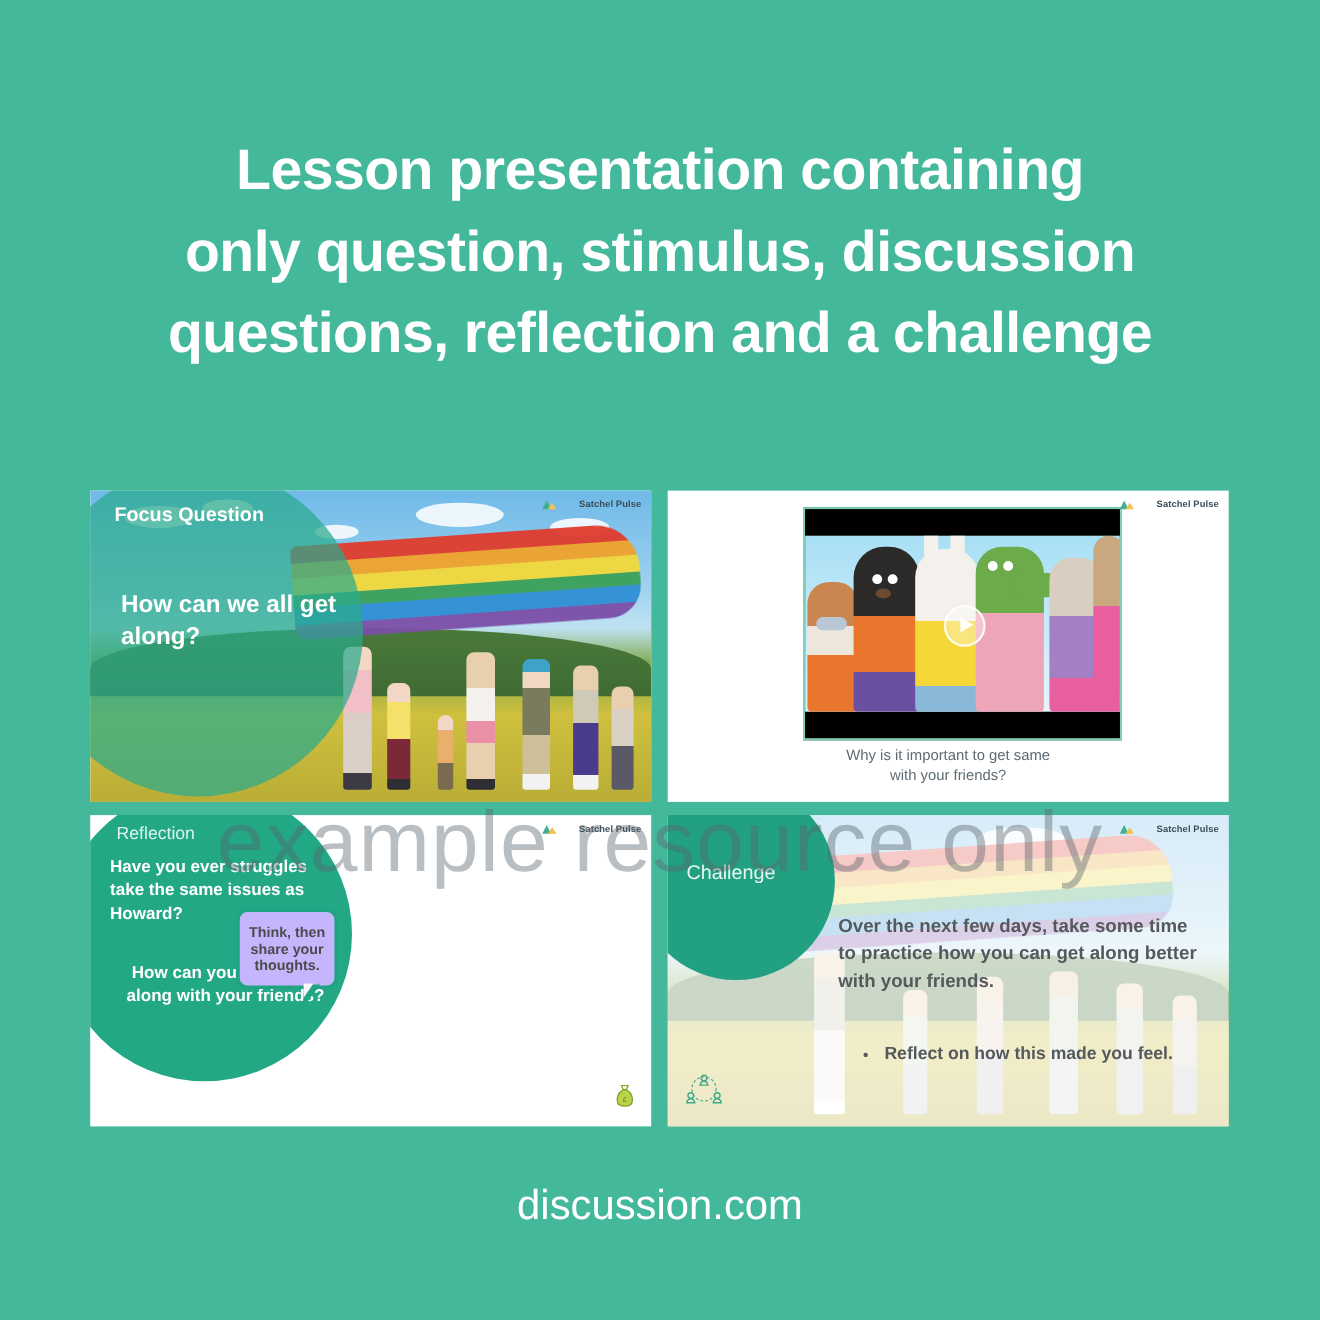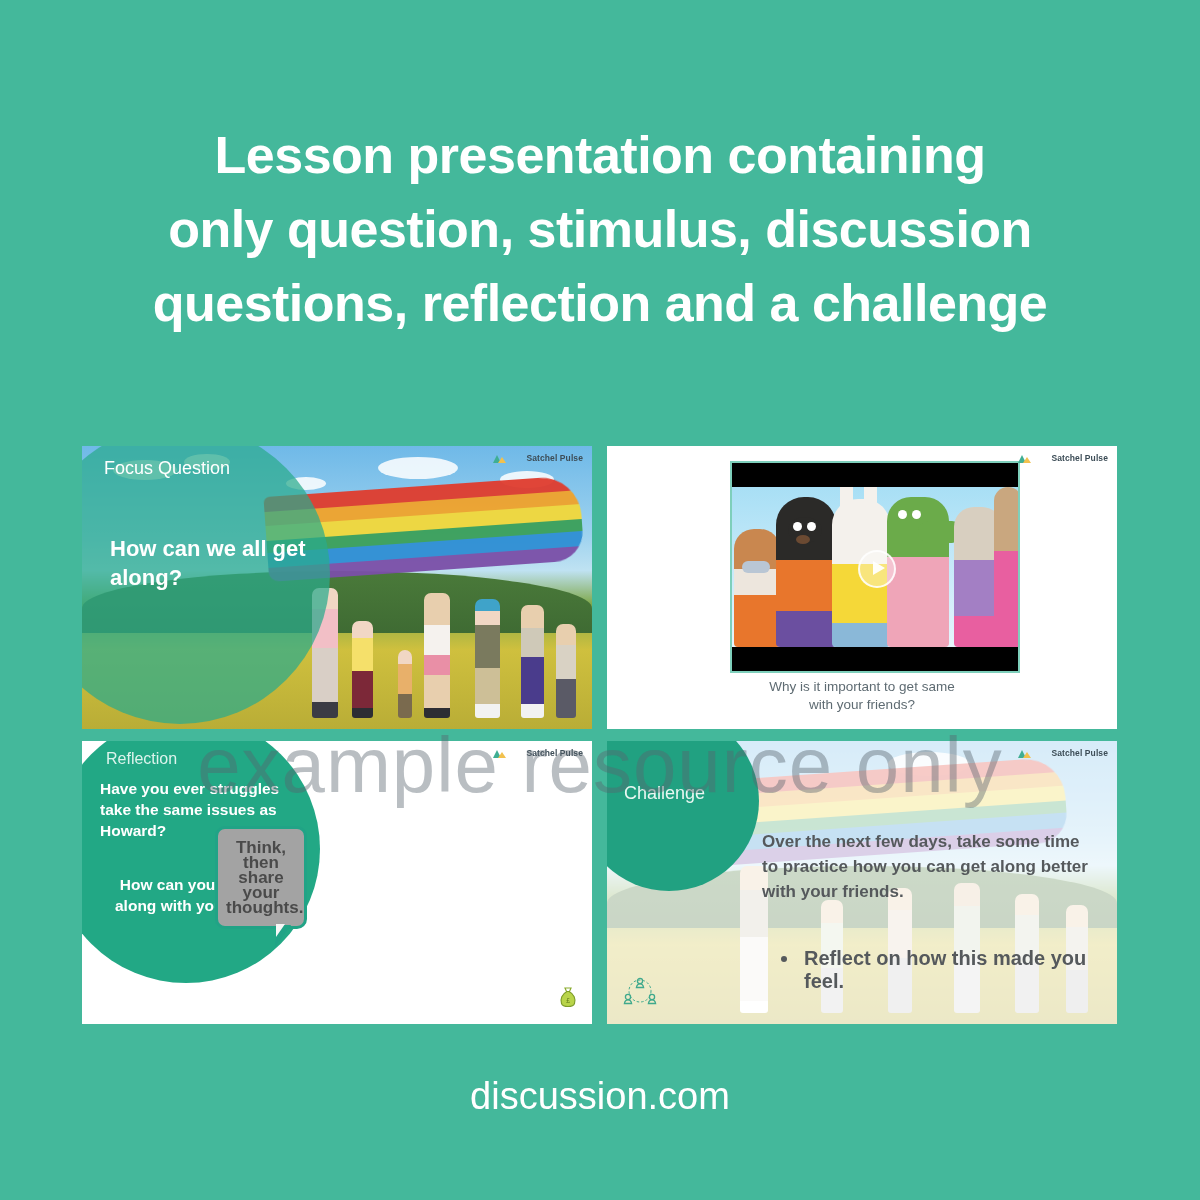--- a/index.html
+++ b/index.html
@@ -80,21 +80,21 @@
   }
   .kid{position:absolute;bottom:4%;border-radius:7px 7px 3px 3px;}
   .s1-circle{
     position:absolute;left:-52px;top:-22px;
     width:300px;height:300px;border-radius:50%;
     background:rgba(42,170,140,.72);
     z-index:10;
   }
   .s1-kicker{
     position:absolute;left:22px;top:12px;z-index:20;
-    color:#ffffff;font-size:18px;font-weight:400;
+    color:#ffffff;font-size:18px;font-weight:700;
   }
   .s1-question{
     position:absolute;left:28px;top:88px;z-index:20;
     color:#ffffff;font-size:22px;font-weight:bold;line-height:29px;
     width:215px;
   }
 
   
   .s2 .video-wrap{
     position:absolute;left:123px;top:15px;
@@ -146,24 +146,24 @@
   }
   .s3-q2{
     position:absolute;left:30px;top:133px;z-index:10;
     color:#ffffff;font-weight:bold;font-size:15.5px;line-height:21px;
     width:186px;text-align:center;
   }
   .bubble{
     position:absolute;left:133px;top:85px;z-index:10;
     width:70px;
     border:3px solid #21a386;border-radius:10px;
-    background:#a3a3a3;
+    background:#c4b5fd;
     padding:11px 8px;
     text-align:center;
-    color:#4a4a4a;font-size:17px;font-weight:bold;line-height:15px;
+    color:#4a4a4a;font-size:13px;font-weight:bold;line-height:15px;
   }
   .bubble:after{
     content:"";position:absolute;right:14px;bottom:-21px;
     width:0;height:0;
     border-left:14px solid #21a386;
     border-bottom:22px solid transparent;
     transform:skewX(-6deg);
   }
   .bubble:before{
     content:"";position:absolute;right:19px;bottom:-11px;
@@ -188,21 +188,21 @@
     color:#e9f7f2;font-size:18px;
   }
   .s4-body{
     position:absolute;left:155px;top:88px;z-index:10;
     width:330px;
     color:#55595c;font-weight:bold;font-size:17px;line-height:25px;
   }
   .s4-bullets{
     position:absolute;left:175px;top:206px;z-index:10;
     width:308px;margin:0;padding:0 0 0 18px;
-    color:#55595c;font-weight:bold;font-size:20px;line-height:23px;
+    color:#55595c;font-weight:bold;font-size:16px;line-height:23px;
   }
   .s4-bullets li{padding-left:4px;}
   .group-icon{position:absolute;left:16px;bottom:14px;z-index:10;}
 
   
   .watermark{
     position:absolute;left:0;top:720px;width:1200px;
     text-align:center;
     font-size:78px;
     color:rgba(88,100,110,.42);

